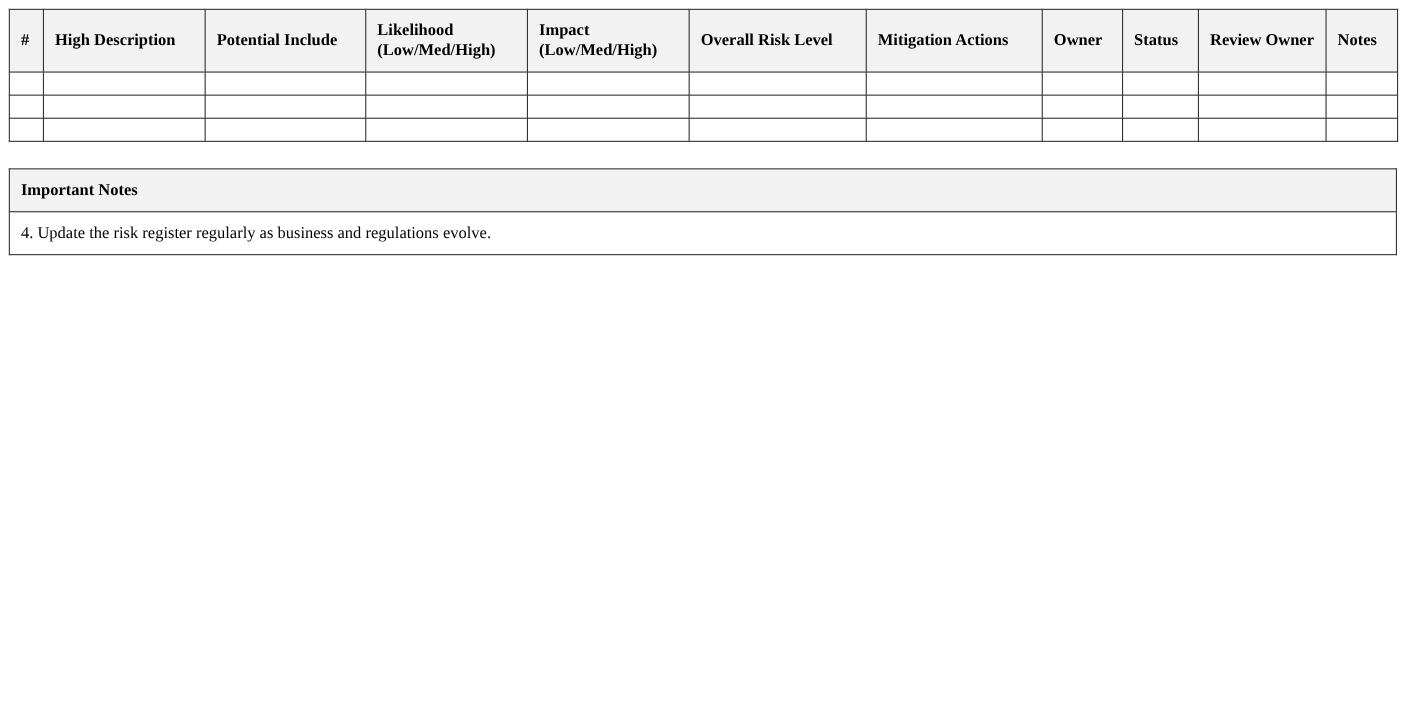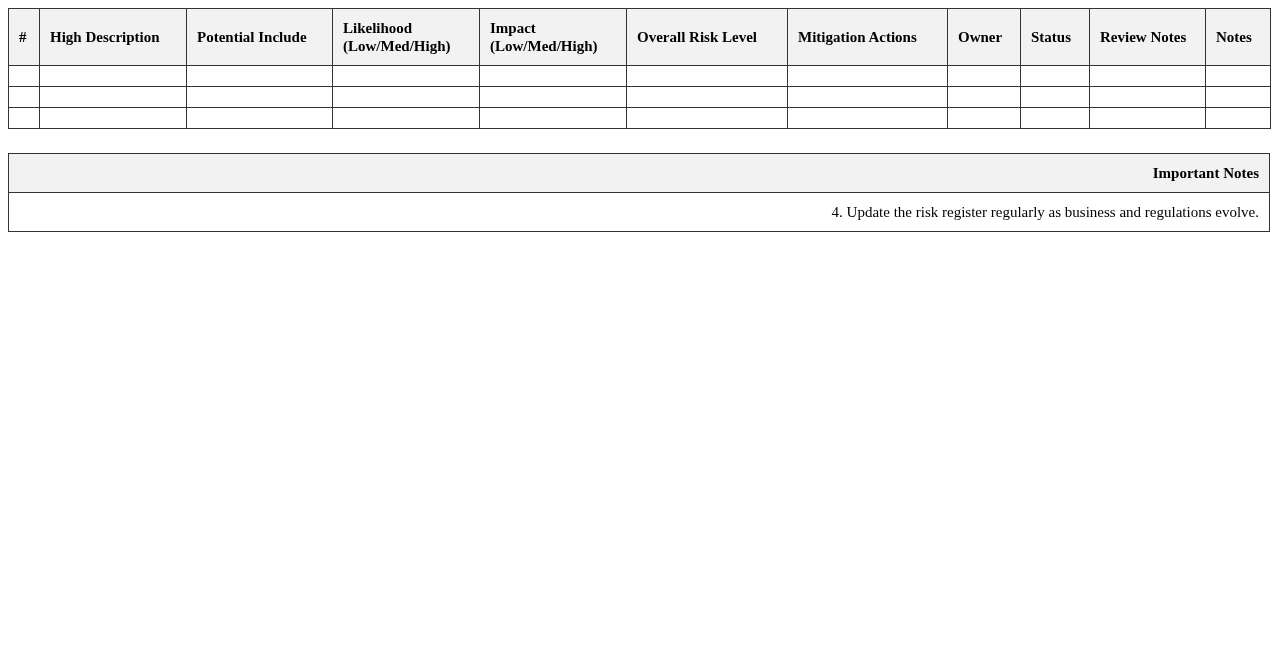--- a/index.html
+++ b/index.html
@@ -17,21 +17,21 @@
       font-weight: bold;
       text-align: left;
       padding: 0 10px;
       height: 56px;
       font-size: 15px;
       line-height: 18px;
       vertical-align: middle;
     }
     .register td { height: 20px; padding: 0; }
     .notes { margin-top: 24px; }
-    .notes th, .notes td { border: 1px solid #333; text-align: right; padding: 0 10px; height: 38px; font-size: 15px; }
+    .notes th, .notes td { border: 1px solid #333; text-align: left; padding: 0 10px; height: 38px; font-size: 15px; }
     .notes th { background: #f2f2f2; font-weight: bold; }
   </style>
 </head>
 <body>
 
 <div class="wrap">
   <table class="register">
     <colgroup id="reg-cols">
         <col style="width: 31px;">
         <col style="width: 147px;">
@@ -49,21 +49,21 @@
       <tr>
         <th>#</th>
         <th>High Description</th>
         <th>Potential Include</th>
         <th>Likelihood (Low/Med/High)</th>
         <th>Impact (Low/Med/High)</th>
         <th>Overall Risk Level</th>
         <th>Mitigation Actions</th>
         <th>Owner</th>
         <th>Status</th>
-        <th>Review Notes</th>
+        <th>Review Owner</th>
         <th>Notes</th>
       </tr>
     </thead>
     <tbody id="reg-body">
         <tr>
           <td></td>
           <td></td>
           <td></td>
           <td></td>
           <td></td>

